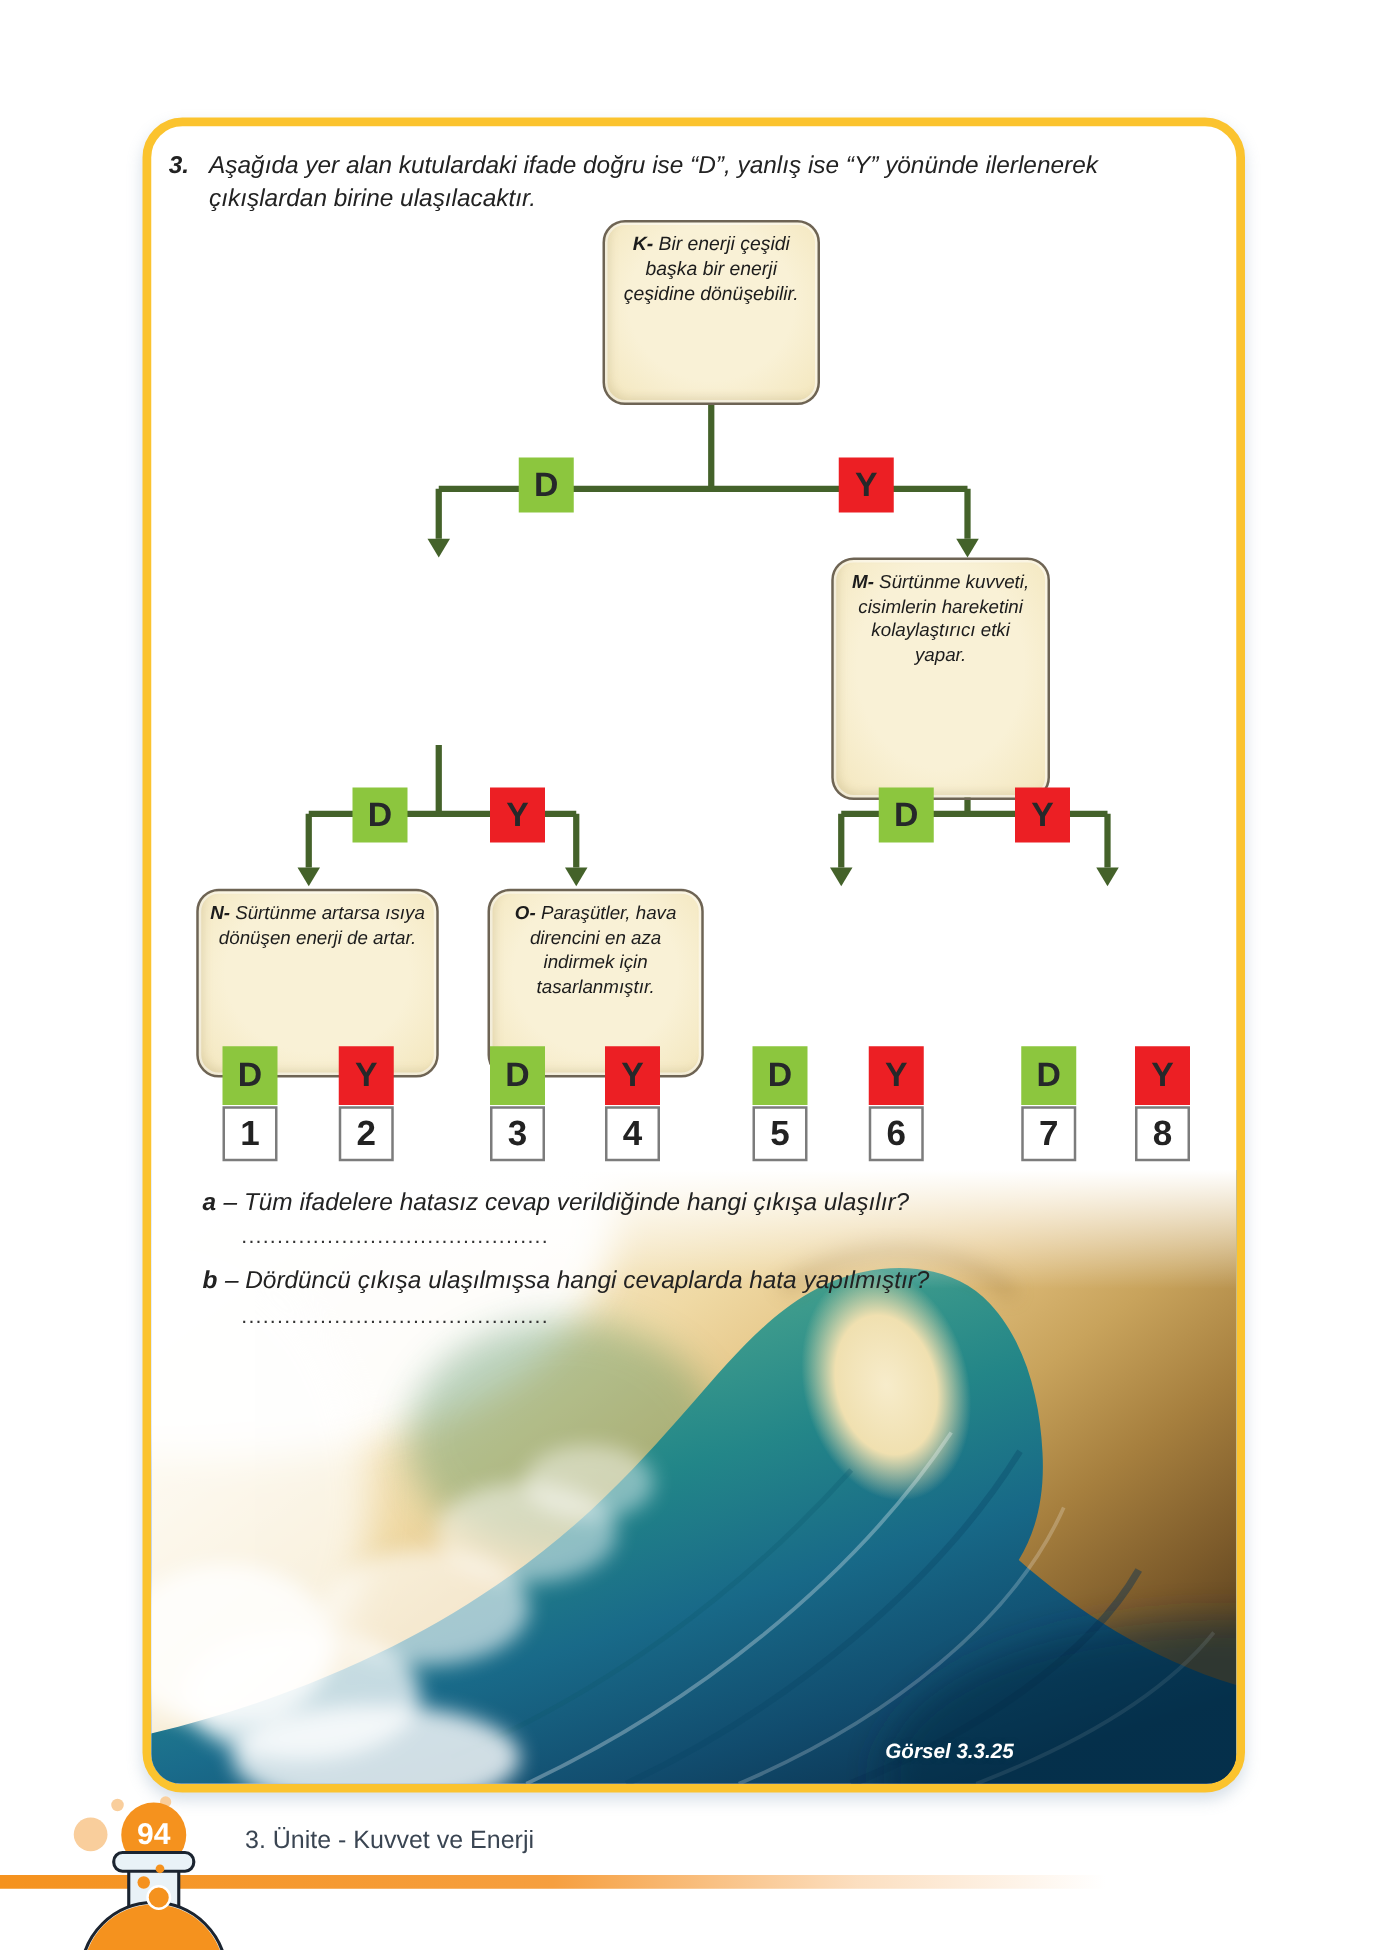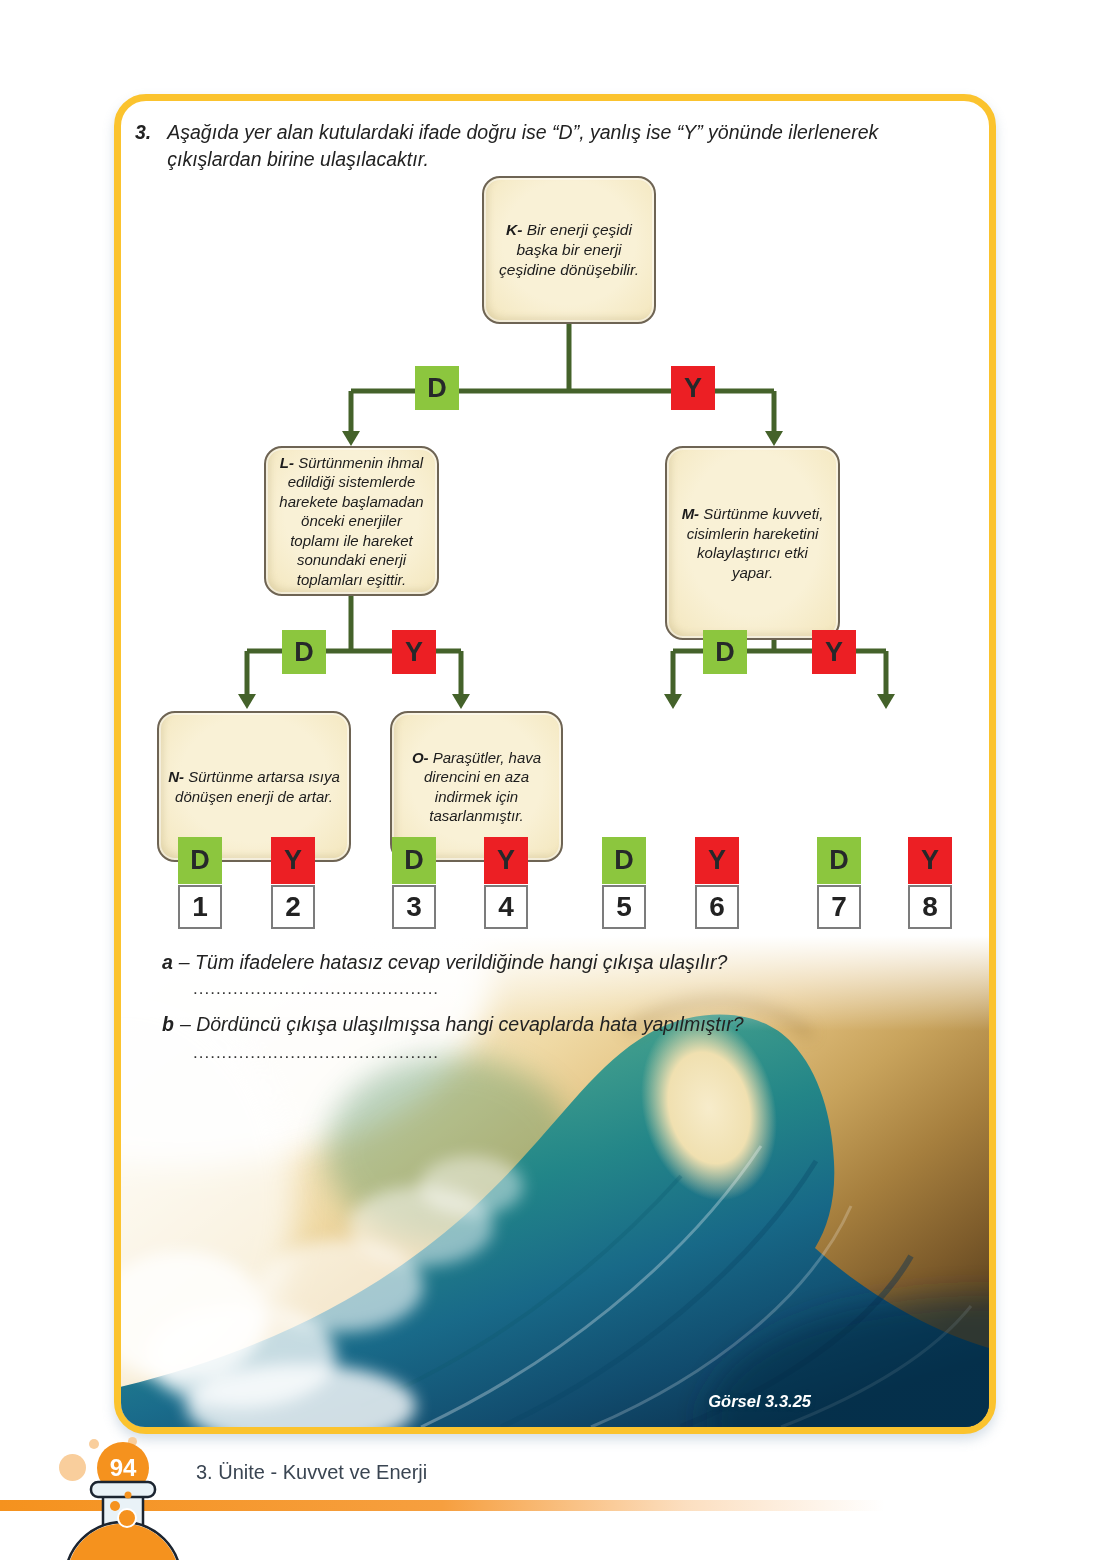--- a/index.html
+++ b/index.html
@@ -21,21 +21,21 @@
 
   
   .tree-svg { position:absolute; left:0; top:0; z-index:2; }
 
   
   .node {
     position:absolute; z-index:3; box-sizing:border-box;
     background:radial-gradient(ellipse at 50% 45%, #F9F1D6 55%, #F3E6BC 100%);
     border:2px solid #6E6454; border-radius:18px;
     box-shadow:inset 0 0 0 2px rgba(255,255,255,.5), inset 4px -4px 7px rgba(160,140,90,.22);
-    display:flex; align-items:center; justify-content:center; text-align:center;
+    display:flex; justify-content:center; text-align:center;
     font-style:italic; font-size:15px; line-height:1.3; color:#1c1c1c; padding:8px 9px;
   }
   .node b { font-style:italic; }
   #node-K { left:361px; top:75px;  width:174px; height:148px; font-size:15.5px; }
   #node-L { left:143px; top:345px; width:175px; height:150px; }
   #node-M { left:544px; top:345px; width:175px; height:194px; }
   #node-N { left:36px;  top:610px; width:194px; height:151px; }
   #node-O { left:253px; top:610px; width:173px; height:151px;margin-left:16px; }
   #node-P { left:463px; top:610px; width:177px; height:151px; font-size:14.5px; }
   #node-R { left:678px; top:610px; width:175px; height:151px; font-size:14.5px; }
@@ -119,24 +119,20 @@
           <polygon points="117,593 135,593 126,608"></polygon>
           <polygon points="331,593 349,593 340,608"></polygon>
           <polygon points="543,593 561,593 552,608"></polygon>
           <polygon points="756,593 774,593 765,608"></polygon>
         </g>
       </svg>
 
       <div class="node" id="node-K">
         <span><b>K-</b>
         <span>Bir enerji çeşidi başka bir enerji çeşidine dönüşebilir.</span></span>
-      </div>
-      <div class="node" id="node-L">
-        <span><b>L-</b>
-        <span>Sürtünmenin ihmal edildiği sistemlerde harekete başlamadan önceki enerjiler toplamı ile hareket sonundaki enerji toplamları eşittir.</span></span>
       </div>
       <div class="node" id="node-M">
         <span><b>M-</b>
         <span>Sürtünme kuvveti, cisimlerin hareketini kolaylaştırıcı etki yapar.</span></span>
       </div>
       <div class="node" id="node-N">
         <span><b>N-</b>
         <span>Sürtünme artarsa ısıya dönüşen enerji de artar.</span></span>
       </div>
       <div class="node" id="node-O">

